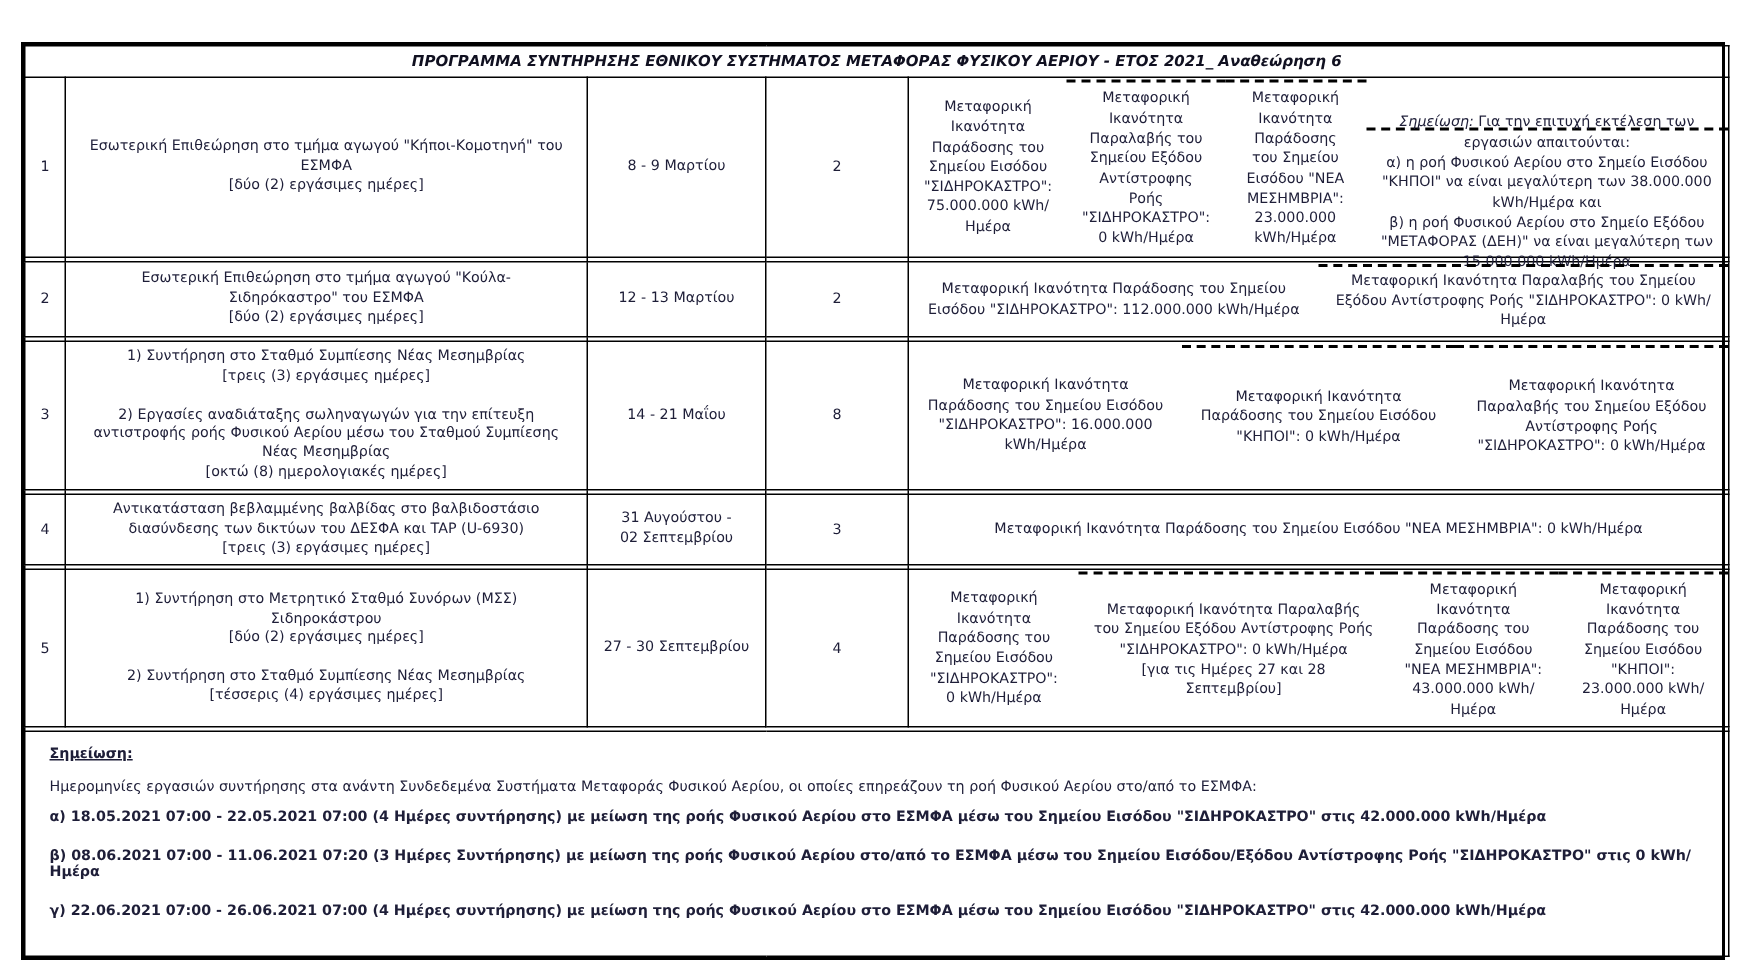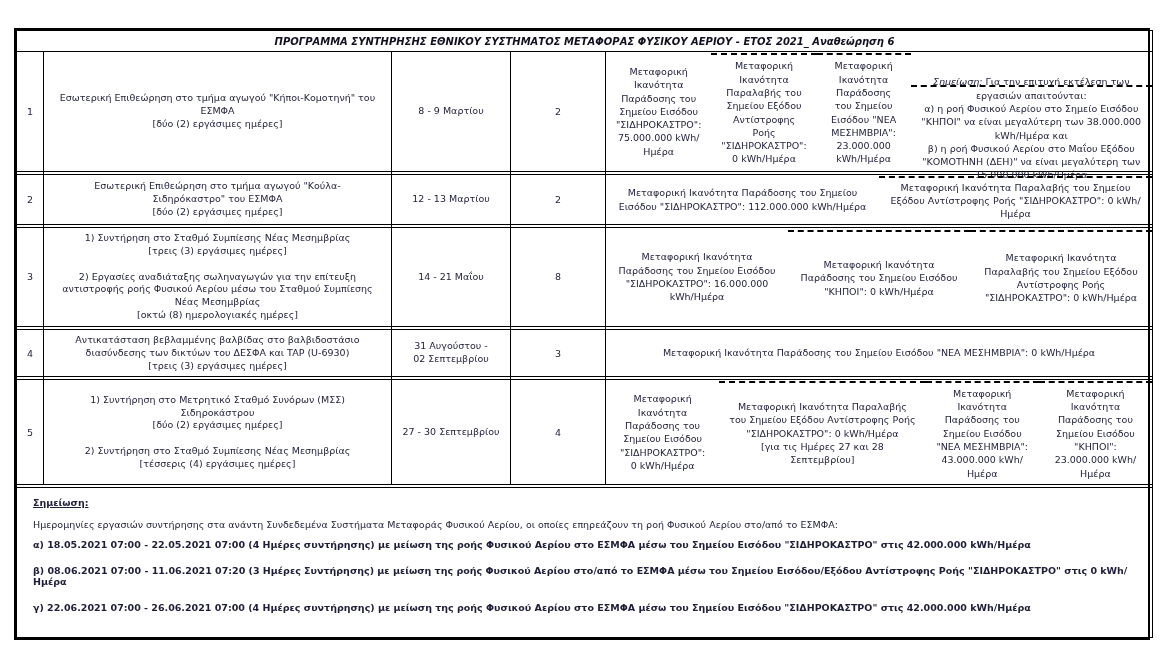--- a/index.html
+++ b/index.html
@@ -62,21 +62,21 @@
               </div>
               <div class="remark-box" style="flex-grow: 1;">
                 <div class="remark-line">Μεταφορική Ικανότητα Παραλαβής του Σημείου Εξόδου Αντίστροφης Ροής "ΣΙΔΗΡΟΚΑΣΤΡΟ": 0 kWh/Ημέρα</div>
               </div>
               <div class="remark-box" style="flex-grow: 1;">
                 <div class="remark-line">Μεταφορική Ικανότητα Παράδοσης του Σημείου Εισόδου "ΝΕΑ ΜΕΣΗΜΒΡΙΑ": 23.000.000 kWh/Ημέρα</div>
               </div>
               <div class="remark-box" style="flex-grow: 3; margin-top: 32px;">
                 <div class="remark-line"><span class="note-prefix">Σημείωση:</span> Για την επιτυχή εκτέλεση των εργασιών απαιτούνται:</div>
                 <div class="remark-line">α) η ροή Φυσικού Αερίου στο Σημείο Εισόδου "ΚΗΠΟΙ" να είναι μεγαλύτερη των 38.000.000 kWh/Ημέρα και</div>
-                <div class="remark-line">β) η ροή Φυσικού Αερίου στο Μαΐου Εξόδου "ΚΟΜΟΤΗΝΗ (ΔΕΗ)" να είναι μεγαλύτερη των 15.000.000 kWh/Ημέρα</div>
+                <div class="remark-line">β) η ροή Φυσικού Αερίου στο Σημείο Εξόδου "ΜΕΤΑΦΟΡΑΣ (ΔΕΗ)" να είναι μεγαλύτερη των 15.000.000 kWh/Ημέρα</div>
               </div>
             </div>
           </td>
         </tr>
         <tr class="spacer">
           <td></td>
           <td></td>
           <td></td>
           <td></td>
           <td></td>

